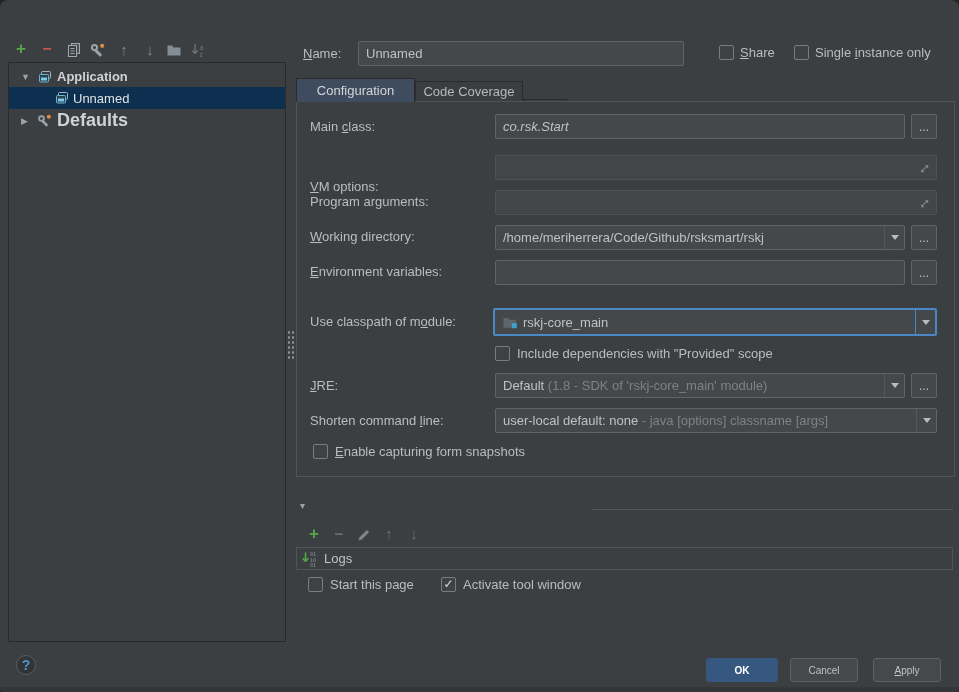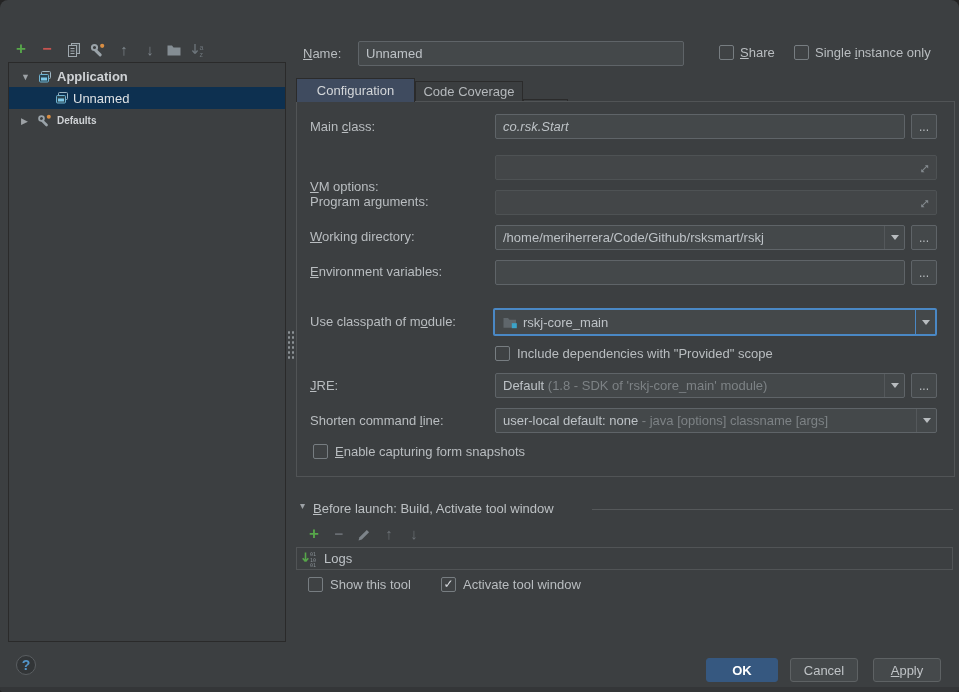--- a/index.html
+++ b/index.html
@@ -12,21 +12,21 @@
   .fld{position:absolute;background:#44484a;border:1px solid #5f6468;border-radius:2px;font-size:13px;color:#bdc2c6;padding:0 7px;display:flex;align-items:center;white-space:nowrap;overflow:hidden;}
   .fld.dis{border-color:#4e5254;background:#434648;}
   .dots{position:absolute;background:#44484a;border:1px solid #5f6468;border-radius:2px;color:#b9bdc0;font-size:12px;display:flex;align-items:center;justify-content:center;cursor:pointer;}
   .combo-arrow{position:absolute;right:0;top:0;bottom:0;width:20px;border-left:1px solid #54585b;display:flex;align-items:center;justify-content:center;}
   .tri{width:0;height:0;border-left:4px solid transparent;border-right:4px solid transparent;border-top:5px solid #b8bcbf;}
   .cb{position:absolute;width:15px;height:15px;border:1px solid #777d81;border-radius:2px;background:#3f4244;color:#d6dade;font-size:12px;line-height:13px;text-align:center;cursor:pointer;}
   .icon16{position:absolute;width:16px;height:16px;}
   .glyph{position:absolute;font-size:15px;line-height:16px;width:16px;text-align:center;cursor:pointer;}
   .tab{position:absolute;font-size:13px;display:flex;align-items:center;justify-content:center;border:1px solid #2b2b2b;cursor:pointer;}
   .treerow{position:absolute;left:1px;right:1px;height:21px;display:flex;align-items:center;cursor:pointer;}
-  .btn{position:absolute;height:24px;border-radius:3px;font-size:13px;display:flex;align-items:center;justify-content:center;cursor:pointer;}
+  .btn{position:absolute;height:24px;border-radius:3px;font-size:10px;display:flex;align-items:center;justify-content:center;cursor:pointer;}
 </style>
 </head>
 <body>
 
 <div id="win">
 
 
   <span class="glyph" style="left:13px;top:41px;color:#57a64a;font-weight:bold;font-size:17px;">+</span>
   <span class="glyph" style="left:39px;top:41px;color:#c75450;font-weight:bold;font-size:16px;">−</span>
   <svg class="icon16" style="left:66px;top:42px;" viewBox="0 0 16 16">
@@ -70,21 +70,21 @@
       </svg>
       <span style="margin-left:3px;font-size:13px;color:#dde1e4;">Unnamed</span>
     </div>
     <div class="treerow" style="top:47px;">
       <span style="margin-left:11px;width:14px;font-size:9px;color:#9da2a6;">▶</span>
       <svg width="16" height="16" viewBox="0 0 16 16" style="margin-left:2px;">
         <circle cx="4.5" cy="5.5" r="2.4" fill="none" stroke="#9aa3a9" stroke-width="1.8"></circle>
         <rect x="5.4" y="6" width="8.5" height="2.6" rx="1.3" transform="rotate(45 5.4 6)" fill="#9aa3a9"></rect>
         <circle cx="11.8" cy="3.8" r="2" fill="#d98e43"></circle>
       </svg>
-      <span style="margin-left:4px;font-size:10px;font-weight:bold;color:#cfd2d5;">Defaults</span>
+      <span style="margin-left:4px;font-size:18px;font-weight:bold;color:#cfd2d5;">Defaults</span>
     </div>
   </div>
 
   <div class="abs" style="left:287px;top:330px;width:8px;height:30px;background-image:radial-gradient(circle,#8c9296 1px,transparent 1.4px);background-size:4px 5px;cursor:col-resize;"></div>
 
   <div class="lbl" style="left:303px;top:46px;">
     <span></span><span class="mn">N</span><span>ame:</span>
   </div>
   <div class="fld" style="left:358px;top:41px;width:326px;height:25px;">
     <span>Unnamed</span>
@@ -210,23 +210,20 @@
         <div class="tri"></div>
       </div>
   </div>
 
   <div class="cb" style="left:313px;top:444px;z-index:3;"></div>
   <div class="lbl" style="left:335px;top:444px;z-index:3;">
     <span></span><span class="mn">E</span><span>nable capturing form snapshots</span>
   </div>
 
   <span style="position:absolute;left:300px;top:500px;font-size:10px;color:#9da2a6;cursor:pointer;">▾</span>
-  <div class="lbl" style="left:313px;top:501px;color:#bcc0c3;">
-    <span></span><span class="mn">B</span><span>efore launch: Build, Activate tool window</span>
-  </div>
   <div class="abs" style="left:592px;top:509px;width:361px;height:1px;background:#55585a;"></div>
 
   <span class="glyph" style="left:306px;top:526px;color:#57a64a;font-weight:bold;font-size:17px;">+</span>
   <span class="glyph" style="left:331px;top:526px;color:#6b7075;font-weight:bold;">−</span>
   <svg class="icon16" style="left:356px;top:527px;" viewBox="0 0 16 16">
     <path d="M2.5 13.5 l1-3.3 7.3-7.3 2.3 2.3 -7.3 7.3 z" fill="#7d848a"></path>
   </svg>
   <span class="glyph" style="left:381px;top:526px;color:#6b7075;font-weight:bold;">↑</span>
   <span class="glyph" style="left:406px;top:526px;color:#6b7075;font-weight:bold;">↓</span>
 
@@ -237,21 +234,21 @@
         <text x="8" y="5.4" font-size="5" fill="#8a9197" font-family="'DejaVu Sans Mono', monospace">01</text>
         <text x="8" y="10.6" font-size="5" fill="#8a9197" font-family="'DejaVu Sans Mono', monospace">10</text>
         <text x="8" y="15.8" font-size="5" fill="#8a9197" font-family="'DejaVu Sans Mono', monospace">01</text>
       </svg>
       <span style="margin-left:6px;font-size:13px;color:#bdc2c6;">Logs</span>
     </div>
   </div>
 
   <div class="cb" style="left:308px;top:577px;"></div>
   <div class="lbl" style="left:330px;top:577px;">
-    <span>Show this tool</span>
+    <span>Start this page</span>
   </div>
   <div class="cb" style="left:441px;top:577px;">
     <span>✓</span>
   </div>
   <div class="lbl" style="left:463px;top:577px;">
     <span>Activate tool window</span>
   </div>
 
   <div style="position:absolute;left:16px;top:655px;width:20px;height:20px;border-radius:50%;background:#323537;border:1px solid #5a5e61;display:flex;align-items:center;justify-content:center;cursor:pointer;">
     <span style="color:#5394c8;font-size:14px;font-weight:bold;">?</span>

